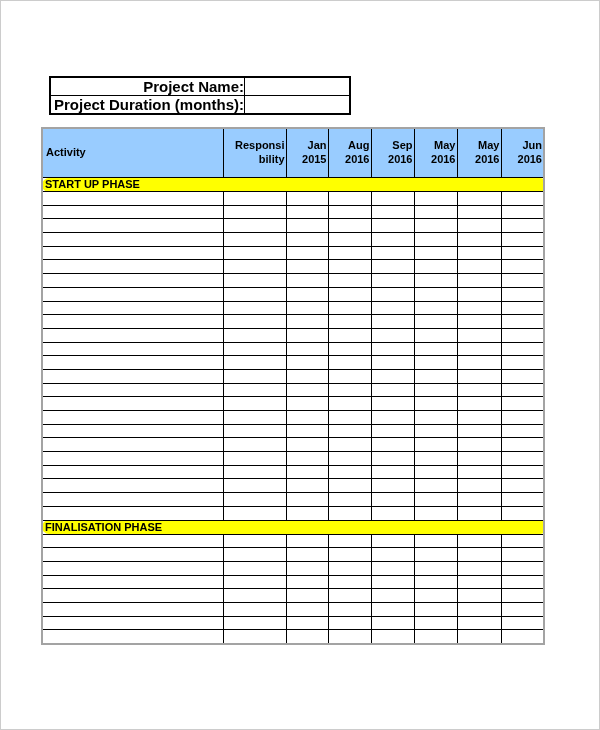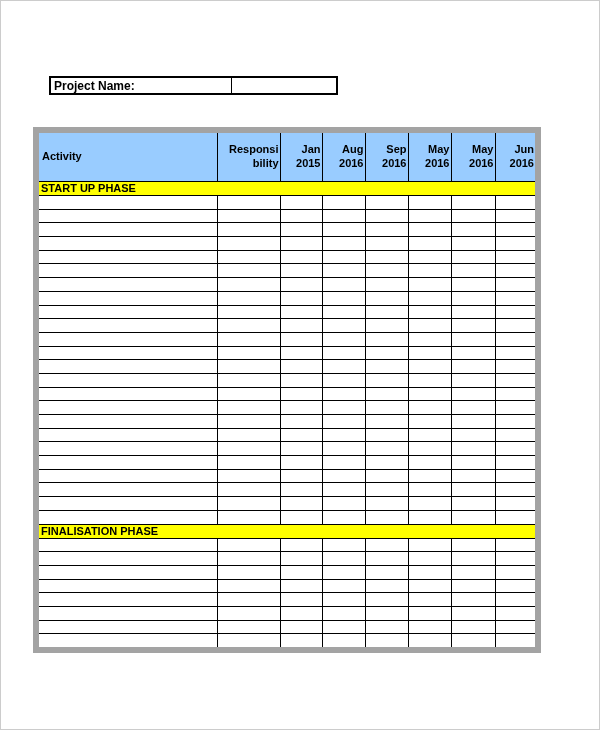--- a/index.html
+++ b/index.html
@@ -19,36 +19,37 @@
     position: absolute;
     left: 48px;
     top: 75px;
     border-collapse: collapse;
     border: 2px solid #000;
     table-layout: fixed;
   }
   .project-info td {
     border: 1px solid #000;
     height: 15px;
-    font-size: 12px;
+    font-size: 15px;
     font-weight: bold;
     padding: 0 0 0 3px;
     white-space: nowrap;
     overflow: hidden;
+    text-align: right;
   }
   .pi-label { width: 177px; }
   .pi-value { width: 101px; }
 
   
   .gantt {
     position: absolute;
-    left: 32px;
+    left: 40px;
     top: 126px;
     border-collapse: collapse;
-    border: 6px solid #a3a3a3;
+    border: 2px solid #a3a3a3;
     table-layout: fixed;
   }
   .gantt th, .gantt td {
     border: 1px solid var(--grid, #000000);
     overflow: hidden;
   }
   .gantt th {
     background: var(--header-bg, #99ccff);
     height: 48px;
     font-size: 11px;
@@ -67,34 +68,39 @@
     
     box-shadow: 3px 0 0 var(--phase-bg, #ffff00);
     border-right: hidden;
     font-size: 11px;
     font-weight: bold;
     text-align: left;
     height: 11px;
     line-height: 11px;
     padding: 1px 0 1px 2px;
     white-space: nowrap;
+    border-radius: 7px;
   }
   .empty-cell {
     height: 12.7px;
     padding: 0;
     background: #ffffff;
   }
 </style>
 </head>
 <body>
 
 <table class="project-info">
   <tbody>
     <tr>
       <td class="pi-label">Project Name:</td>
+      <td class="pi-value"></td>
+    </tr>
+    <tr>
+      <td class="pi-label">Project Duration (months):</td>
       <td class="pi-value"></td>
     </tr>
   </tbody>
 </table>
 
 <table class="gantt">
   <colgroup id="gantt-cols">
       <col style="width: 181px;">
       <col style="width: 63px;">
       <col style="width: 42px;">

